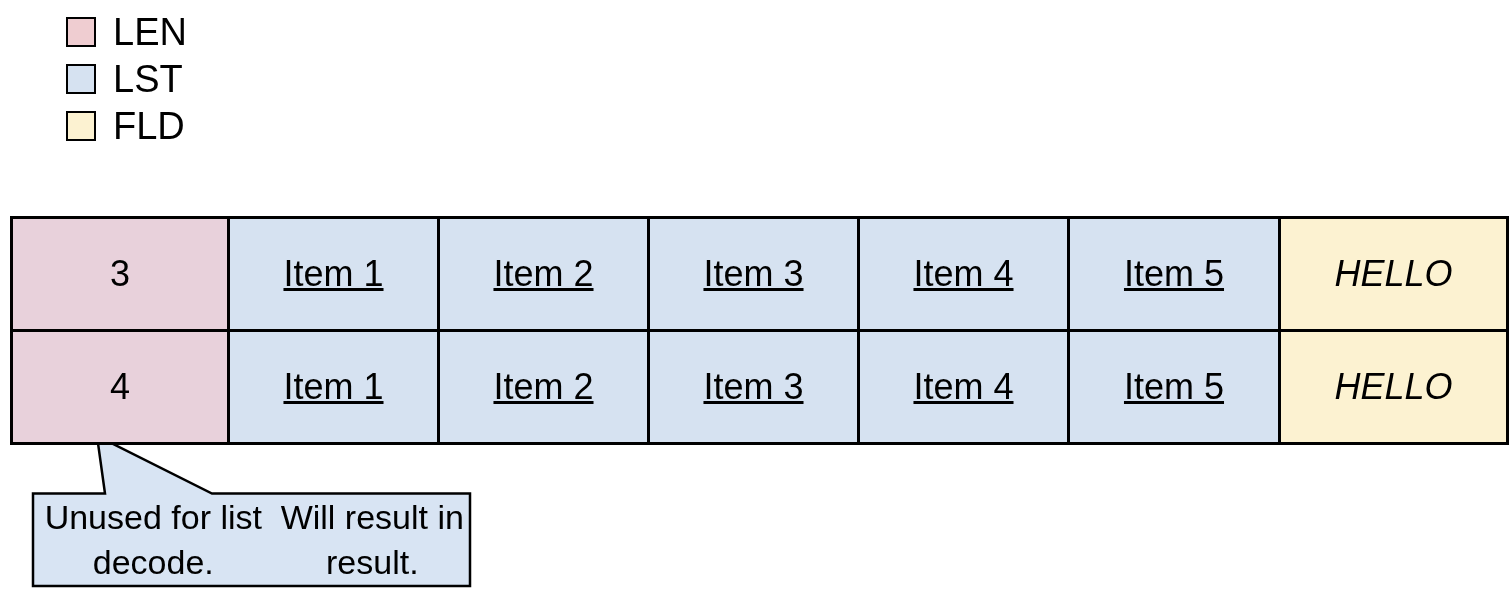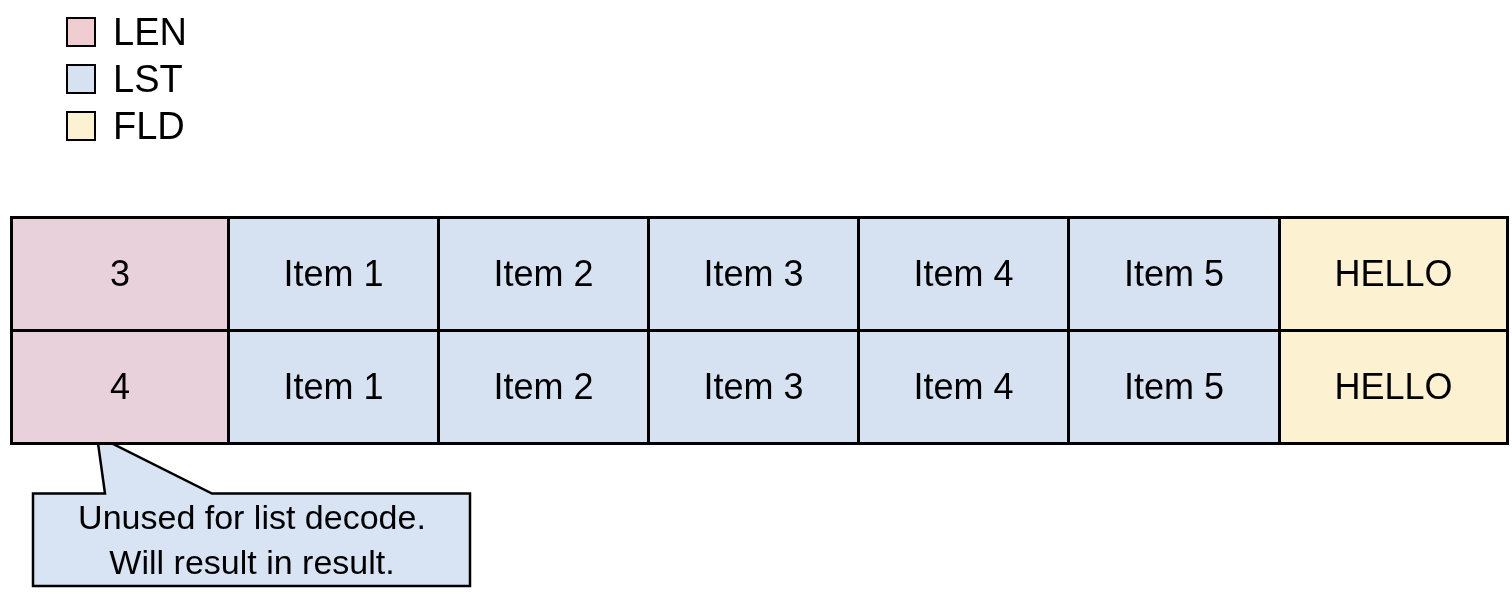--- a/index.html
+++ b/index.html
@@ -61,22 +61,22 @@
   table.wire td {
     border: 3px solid var(--border, #000);
     height: 110px;
     text-align: center;
     vertical-align: middle;
     font-size: 36px;
     padding: 0;
     overflow: hidden;
   }
   td.len { background: var(--len_cell, #e8d1db); }
-  td.item { background: var(--lst, #d6e2f1); }
-  td.fld { background: var(--fld, #fcf2d1); }
+  td.item { background: var(--lst, #d6e2f1); text-decoration: underline; }
+  td.fld { background: var(--fld, #fcf2d1); font-style: italic; }
 
   
   svg.callout-shape {
     position: absolute;
     left: 0;
     top: 0;
     z-index: 1;
   }
   svg.callout-shape path {
     fill: var(--callout_fill, #d8e4f3);
@@ -84,21 +84,21 @@
     stroke-width: 2.5;
     stroke-linejoin: miter;
   }
   .callout-text {
     position: absolute;
     left: 33px;
     top: 494px;
     width: 438px;
     height: 92px;
     display: flex;
-    flex-direction: column;
+    flex-direction: row;
     align-items: center;
     justify-content: center;
     font-size: 34px;
     line-height: 45px;
     text-align: center;
     z-index: 3;
   }
 </style>
 </head>
 <body>

